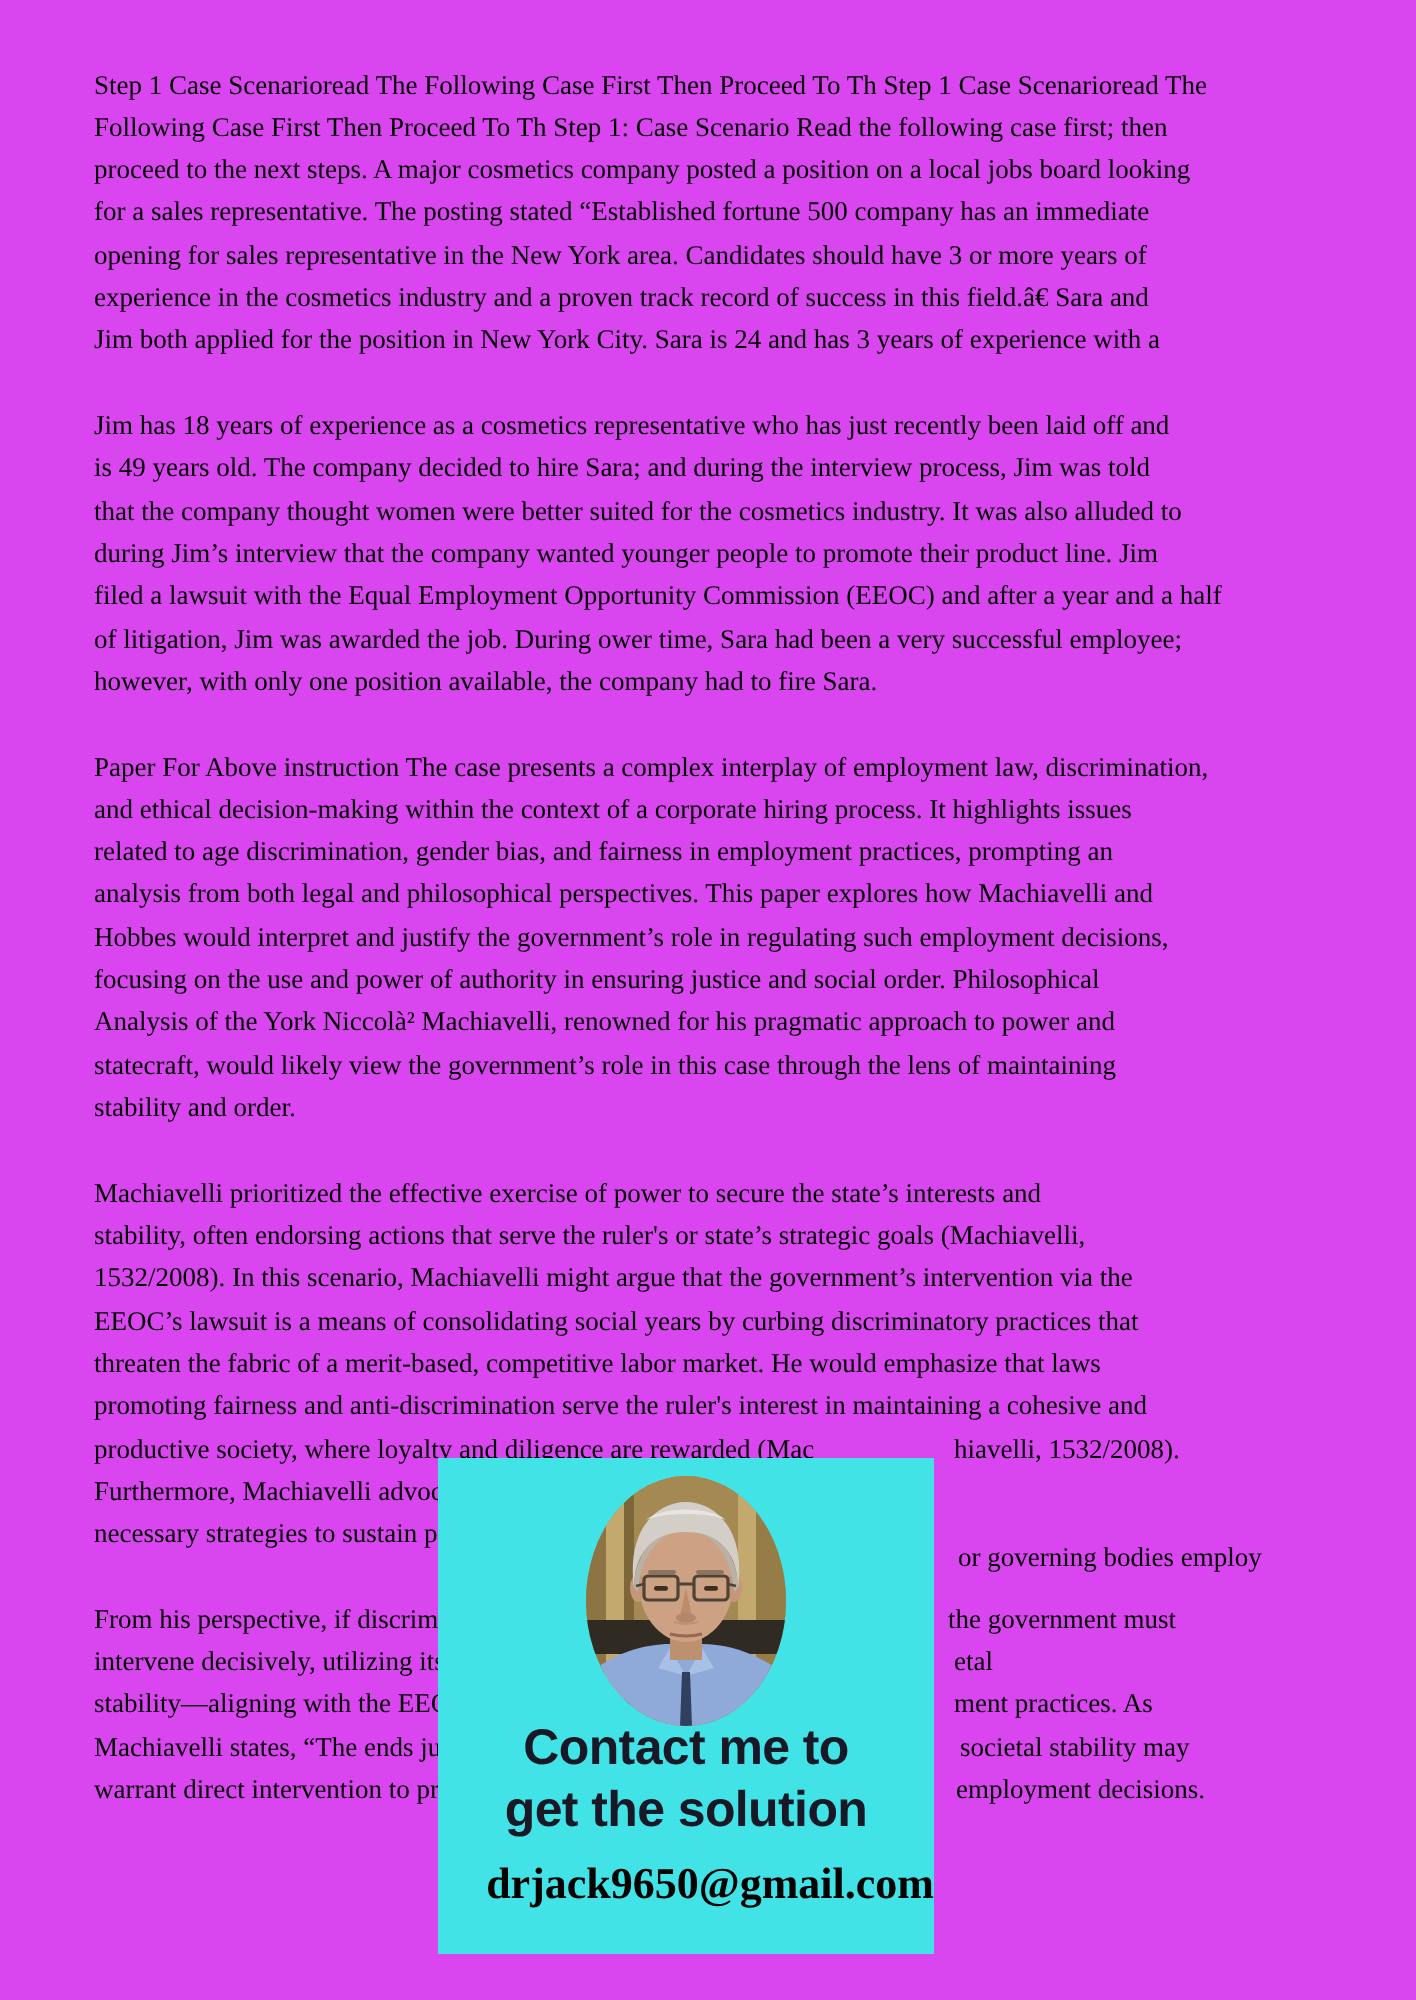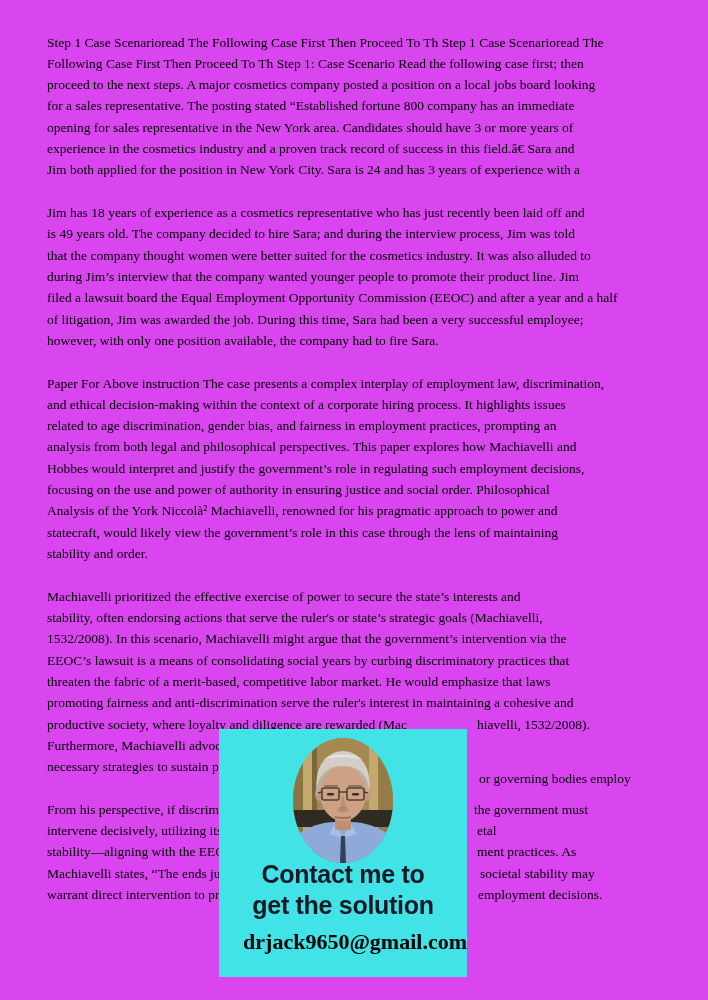--- a/index.html
+++ b/index.html
@@ -41,32 +41,32 @@
 </head>
 <body>
 
 <div class="page">
 
   <div class="doc" id="doc">
       <div class="para">
         <div class="line">Step 1 Case Scenarioread The Following Case First Then Proceed To Th Step 1 Case Scenarioread The</div>
         <div class="line">Following Case First Then Proceed To Th Step 1: Case Scenario Read the following case first; then</div>
         <div class="line">proceed to the next steps. A major cosmetics company posted a position on a local jobs board looking</div>
-        <div class="line">for a sales representative. The posting stated “Established fortune 800 company has an immediate</div>
+        <div class="line">for a sales representative. The posting stated “Established fortune 500 company has an immediate</div>
         <div class="line">opening for sales representative in the New York area. Candidates should have 3 or more years of</div>
         <div class="line">experience in the cosmetics industry and a proven track record of success in this field.â€ Sara and</div>
         <div class="line">Jim both applied for the position in New York City. Sara is 24 and has 3 years of experience with a</div>
       </div>
       <div class="para">
         <div class="line">Jim has 18 years of experience as a cosmetics representative who has just recently been laid off and</div>
         <div class="line">is 49 years old. The company decided to hire Sara; and during the interview process, Jim was told</div>
         <div class="line">that the company thought women were better suited for the cosmetics industry. It was also alluded to</div>
         <div class="line">during Jim’s interview that the company wanted younger people to promote their product line. Jim</div>
-        <div class="line">filed a lawsuit board the Equal Employment Opportunity Commission (EEOC) and after a year and a half</div>
-        <div class="line">of litigation, Jim was awarded the job. During this time, Sara had been a very successful employee;</div>
+        <div class="line">filed a lawsuit with the Equal Employment Opportunity Commission (EEOC) and after a year and a half</div>
+        <div class="line">of litigation, Jim was awarded the job. During ower time, Sara had been a very successful employee;</div>
         <div class="line">however, with only one position available, the company had to fire Sara.</div>
       </div>
       <div class="para">
         <div class="line">Paper For Above instruction The case presents a complex interplay of employment law, discrimination,</div>
         <div class="line">and ethical decision-making within the context of a corporate hiring process. It highlights issues</div>
         <div class="line">related to age discrimination, gender bias, and fairness in employment practices, prompting an</div>
         <div class="line">analysis from both legal and philosophical perspectives. This paper explores how Machiavelli and</div>
         <div class="line">Hobbes would interpret and justify the government’s role in regulating such employment decisions,</div>
         <div class="line">focusing on the use and power of authority in ensuring justice and social order. Philosophical</div>
         <div class="line">Analysis of the York Niccolà² Machiavelli, renowned for his pragmatic approach to power and</div>

